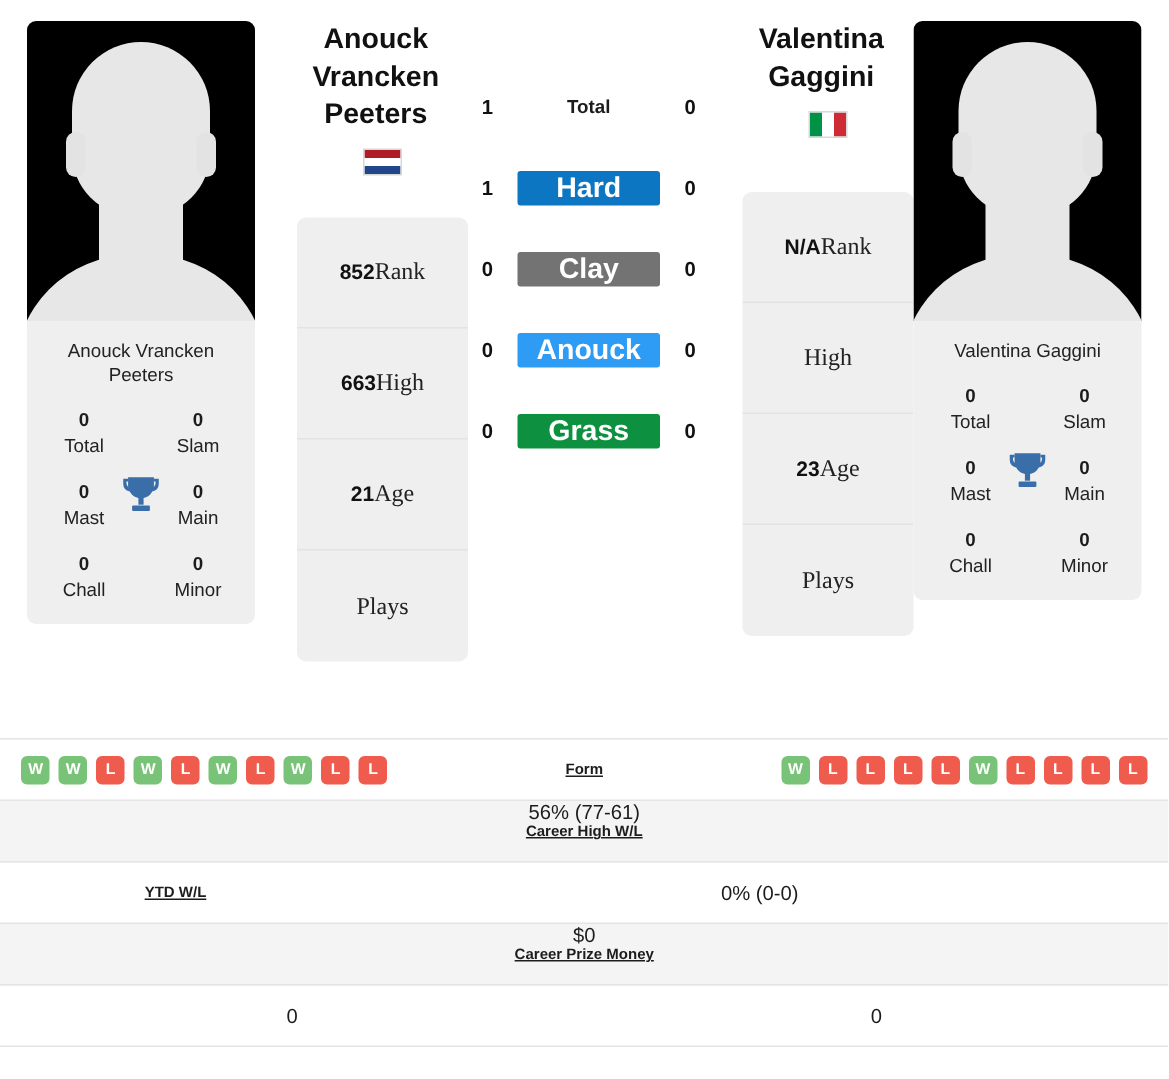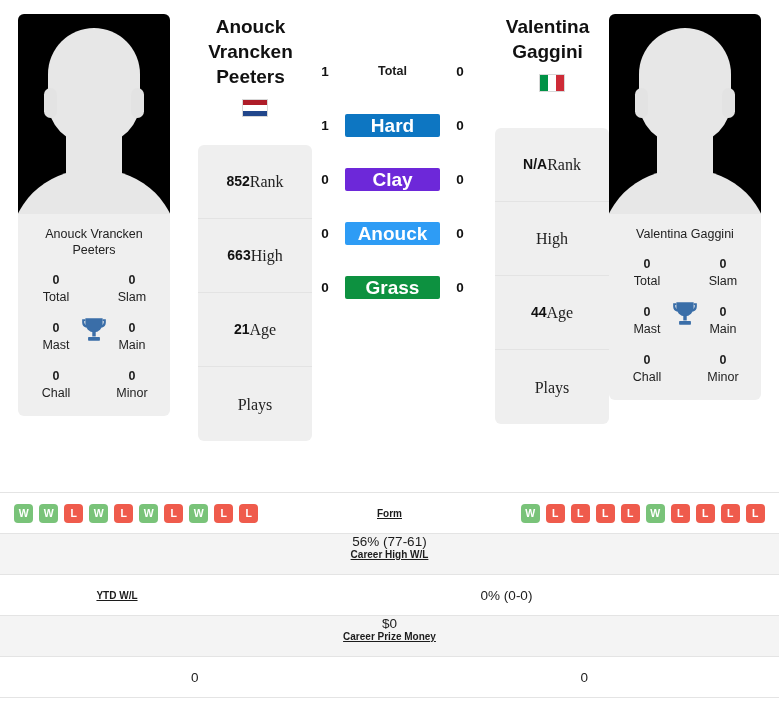--- a/index.html
+++ b/index.html
@@ -348,21 +348,21 @@
       <div class="h2h-bar plain">Total</div>
       <div class="h2h-score">0</div>
     </div>
     <div class="h2h-row">
       <div class="h2h-score">1</div>
       <div class="h2h-bar" style="background:#0d76c2">Hard</div>
       <div class="h2h-score">0</div>
     </div>
     <div class="h2h-row">
       <div class="h2h-score">0</div>
-      <div class="h2h-bar" style="background:#6d28d9">Clay</div>
+      <div class="h2h-bar" style="background:#737373">Clay</div>
       <div class="h2h-score">0</div>
     </div>
     <div class="h2h-row">
       <div class="h2h-score">0</div>
       <div class="h2h-bar" style="background:#2e9cf5">Anouck</div>
       <div class="h2h-score">0</div>
     </div>
     <div class="h2h-row">
       <div class="h2h-score">0</div>
       <div class="h2h-bar" style="background:#0d9140">Grass</div>
@@ -376,21 +376,21 @@
     <div class="stat-card" style="margin-top:36px">
       <div class="stat-cell">
         <div class="stat-val">N/A</div>
         <div class="stat-lbl">Rank</div>
       </div>
       <div class="stat-cell">
         <div class="stat-val"></div>
         <div class="stat-lbl">High</div>
       </div>
       <div class="stat-cell">
-        <div class="stat-val">44</div>
+        <div class="stat-val">23</div>
         <div class="stat-lbl">Age</div>
       </div>
       <div class="stat-cell">
         <div class="stat-val"></div>
         <div class="stat-lbl">Plays</div>
       </div>
     </div>
   </div>
 
   <div class="player-panel">

